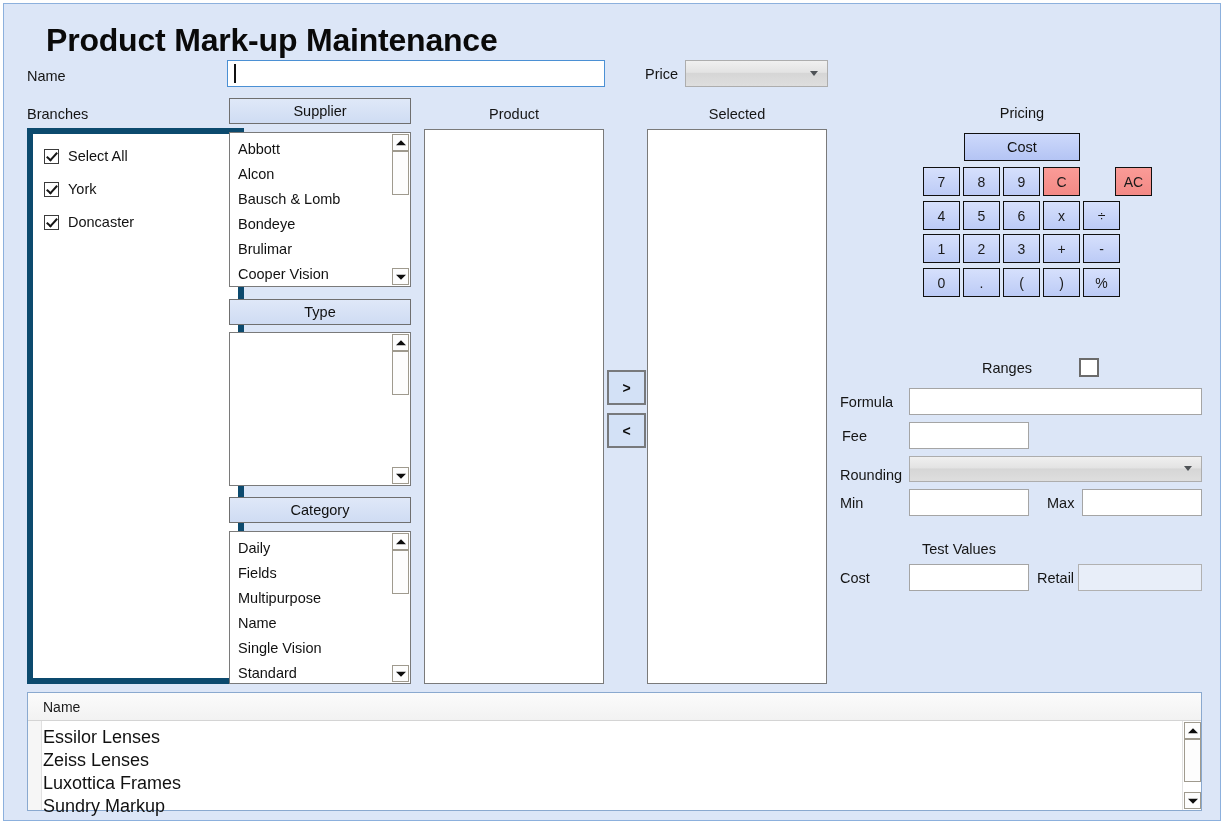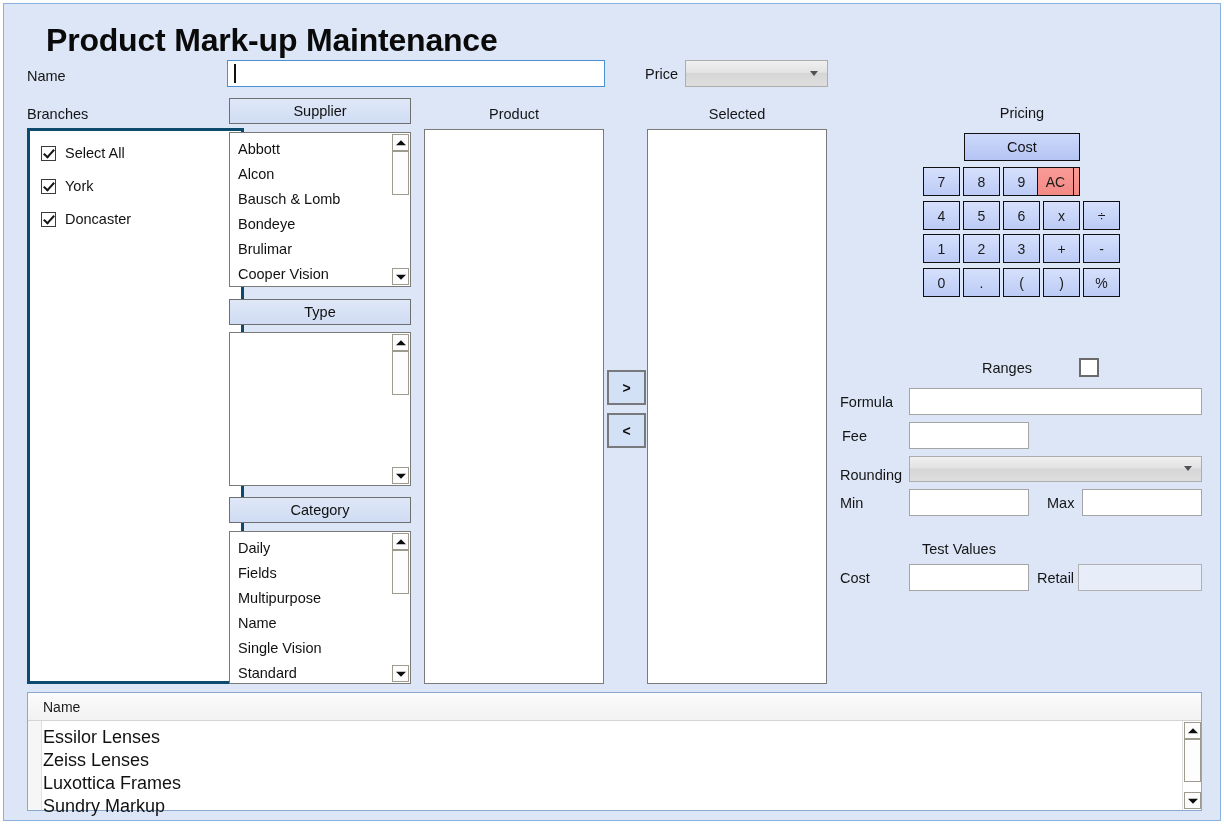--- a/index.html
+++ b/index.html
@@ -161,21 +161,21 @@
     background: #fdfdfd;
     border: 1px solid #9f9a8e;
   }
 
   
   #branches-panel {
     position: absolute;
     left: 23px; top: 124px;
     width: 217px; height: 556px;
     background: #fff;
-    border: 3px solid #0c4a6e;
+    border: 6px solid #0c4a6e;
   }
   .chkrow {
     position: absolute;
     left: 11px;
     display: flex;
     align-items: center;
     gap: 9px;
   }
   .chkbox {
     width: 15px; height: 15px;
@@ -409,21 +409,21 @@
 
   <div class="xfer" style="left:603px; top:366px;">&gt;</div>
   <div class="xfer" style="left:603px; top:409px;">&lt;</div>
 
   <div id="cost-btn">Cost</div>
 
   <div class="calc-key" style="left:919px; top:163px;">7</div>
   <div class="calc-key" style="left:959px; top:163px;">8</div>
   <div class="calc-key" style="left:999px; top:163px;">9</div>
   <div class="calc-key red" style="left:1039px; top:163px;">C</div>
-  <div class="calc-key red" style="left:1033px; top:163px;">AC</div>
+  <div class="calc-key red" style="left:1111px; top:163px;">AC</div>
 
   <div class="calc-key" style="left:919px; top:197px;">4</div>
   <div class="calc-key" style="left:959px; top:197px;">5</div>
   <div class="calc-key" style="left:999px; top:197px;">6</div>
   <div class="calc-key" style="left:1039px; top:197px;">x</div>
   <div class="calc-key" style="left:1079px; top:197px;">÷</div>
 
   <div class="calc-key" style="left:919px; top:230px;">1</div>
   <div class="calc-key" style="left:959px; top:230px;">2</div>
   <div class="calc-key" style="left:999px; top:230px;">3</div>

